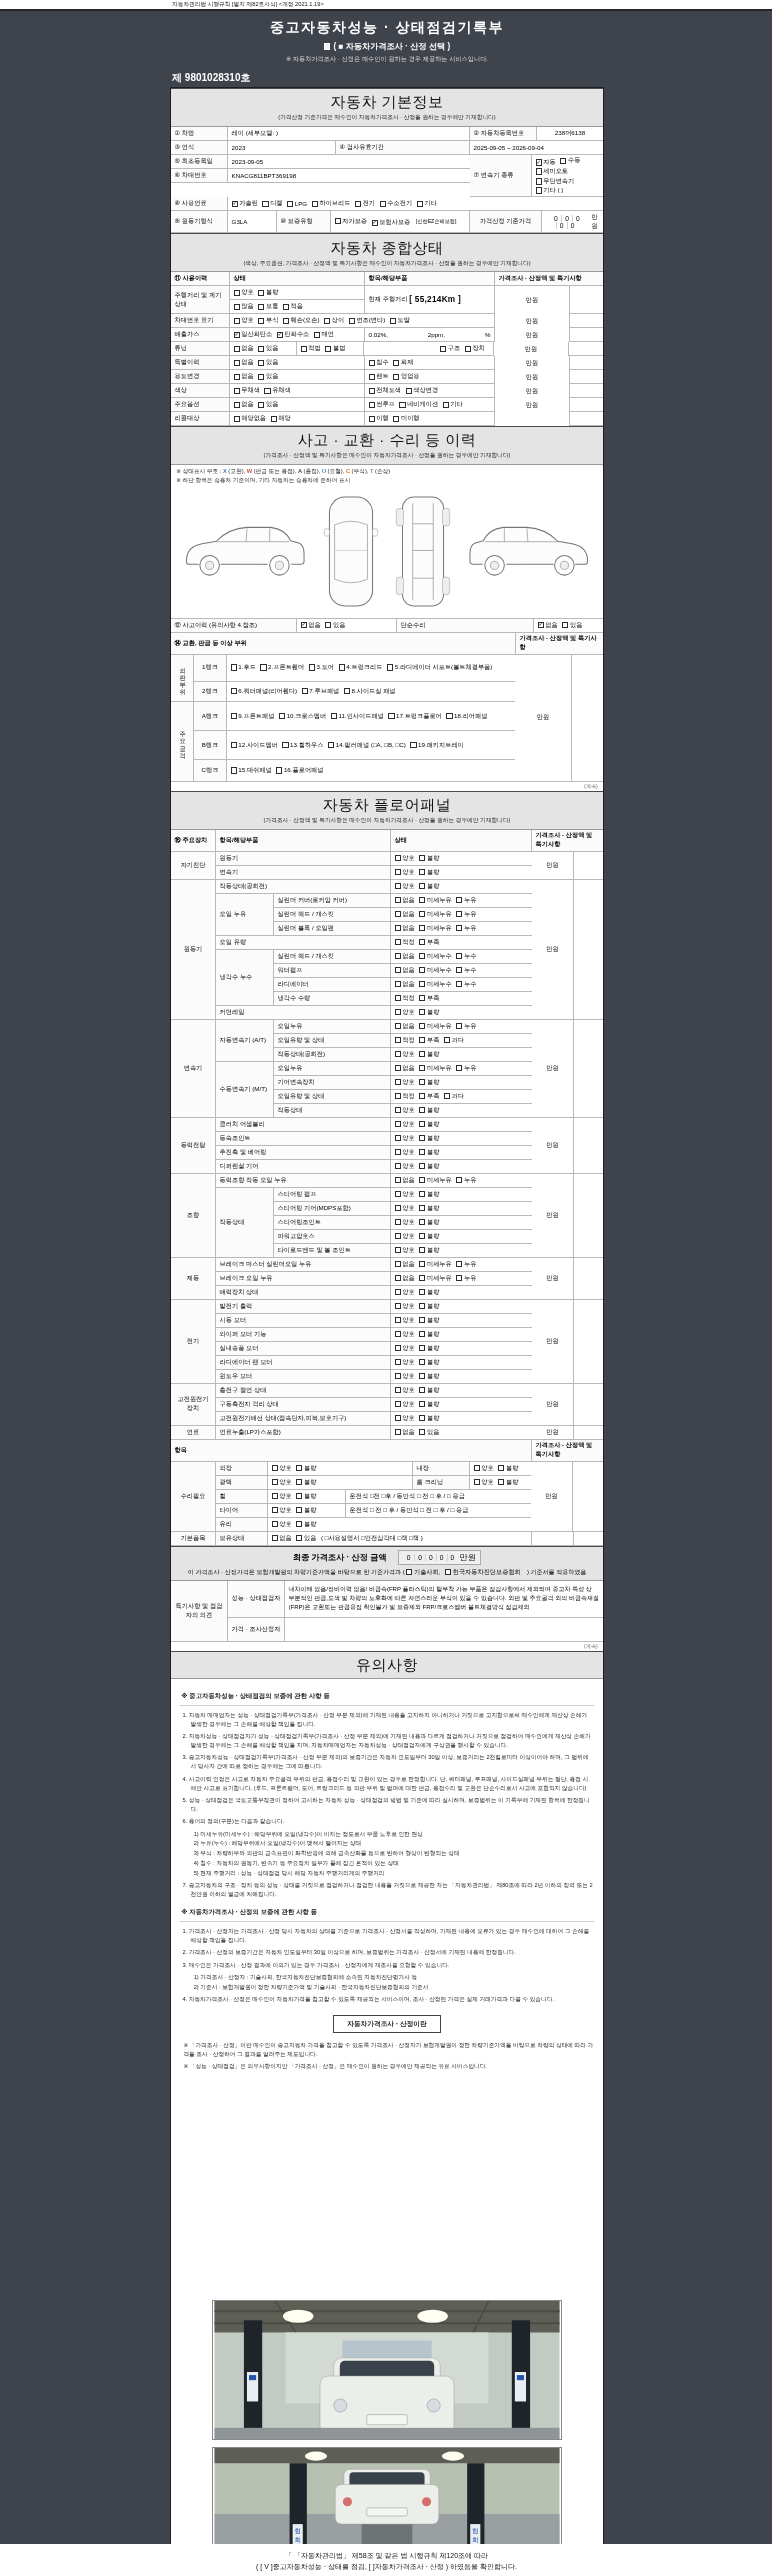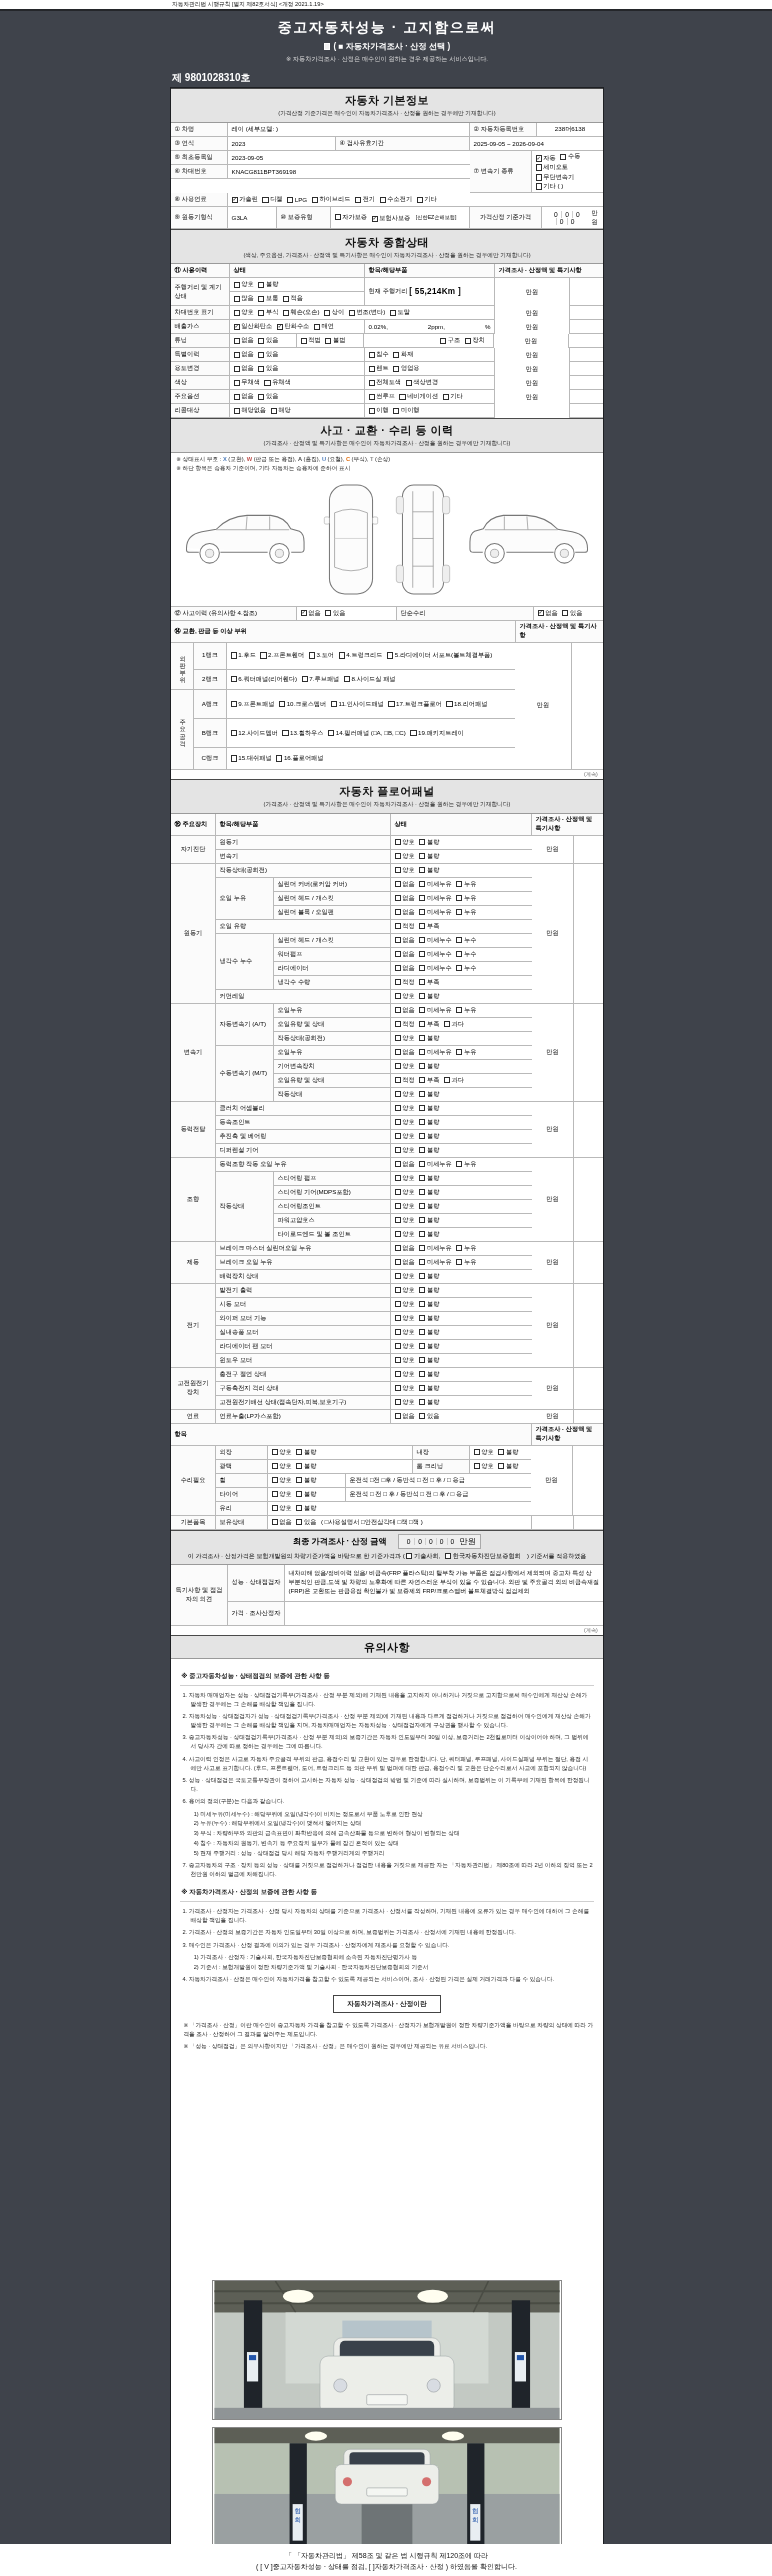--- a/index.html
+++ b/index.html
@@ -9,21 +9,21 @@
 .topbar2{position:absolute;top:8.8px;left:0;width:100%;height:2.6px;background:#24262a}
 .doc{position:absolute;left:170px;top:11.3px;width:434px}
 .hdr{color:#fff;text-align:center;padding:8.2px 0 4.1px}
 .hdr .t{font-size:14px;font-weight:bold;letter-spacing:1.5px}
 .hdr .s{font-size:8.2px;font-weight:bold;margin-top:3.6px;display:flex;align-items:center;justify-content:center;gap:3.1px}
 .hdr .sqr{display:inline-block;width:6.7px;height:6.7px;background:#f2f2f2;border:0.5px solid #fff}
 .hdr .n{font-size:6.2px;color:#dcdcdc;margin-top:2.6px}
 .docno{color:#fff;font-size:10px;font-weight:bold;margin:3.1px 0 2.1px 2.1px}
 .paper{background:#fff;border:0.5px solid #1d1f23}
 .band{background:#e4e4e4;border-top:1px solid #4a4a4a;border-bottom:0.5px solid #9a9a9a;text-align:center;padding:4.1px 0 3.6px}
-.band .bt{font-size:11px;font-weight:bold;letter-spacing:0.5px;color:#111}
+.band .bt{font-size:15px;font-weight:normal;letter-spacing:0.5px;color:#111}
 .band .bs{font-size:5.7px;margin-top:2.1px;color:#222}
 .fx{display:flex}
 .c{border-right:0.5px solid #b9b9b9;border-bottom:0.5px solid #b9b9b9;padding:1.5px 3.6px;font-size:6.2px;display:flex;align-items:center;min-height:14px}
 .c:last-child{border-right:none}
 .lab{background:#fbfbfb}
 .cen{justify-content:center;text-align:center}
 .col{display:flex;flex-direction:column}
 .grow{flex:1}
 .ck{display:inline-flex;align-items:center;margin-right:4.6px;white-space:nowrap;font-size:6.2px}
 .bx{width:6.2px;height:6.2px;border:0.8px solid #2e2e2e;margin-right:1.5px;display:inline-flex;align-items:center;justify-content:center;font-size:5.2px;font-weight:bold;background:#fff;flex:none;line-height:1}
@@ -48,21 +48,21 @@
 </style>
 </head>
 <body>
 
 <div class="canvas">
   <div class="topstrip">자동차관리법 시행규칙 [별지 제82호서식] &lt;개정 2021.1.19&gt;</div>
   <div class="topbar2"></div>
 
   <div class="doc">
     <div class="hdr">
-      <div class="t">중고자동차성능 · 고지함으로써</div>
+      <div class="t">중고자동차성능 · 상태점검기록부</div>
       <div class="s">
           <span class="sqr"></span>
           <span>( ■ 자동차가격조사 · 산정 선택 )</span>
         </div>
       <div class="n">※ 자동차가격조사 · 산정은 매수인이 원하는 경우 제공하는 서비스입니다.</div>
     </div>
     <div class="docno">제 9801028310호</div>
 
     <div class="paper">
 

